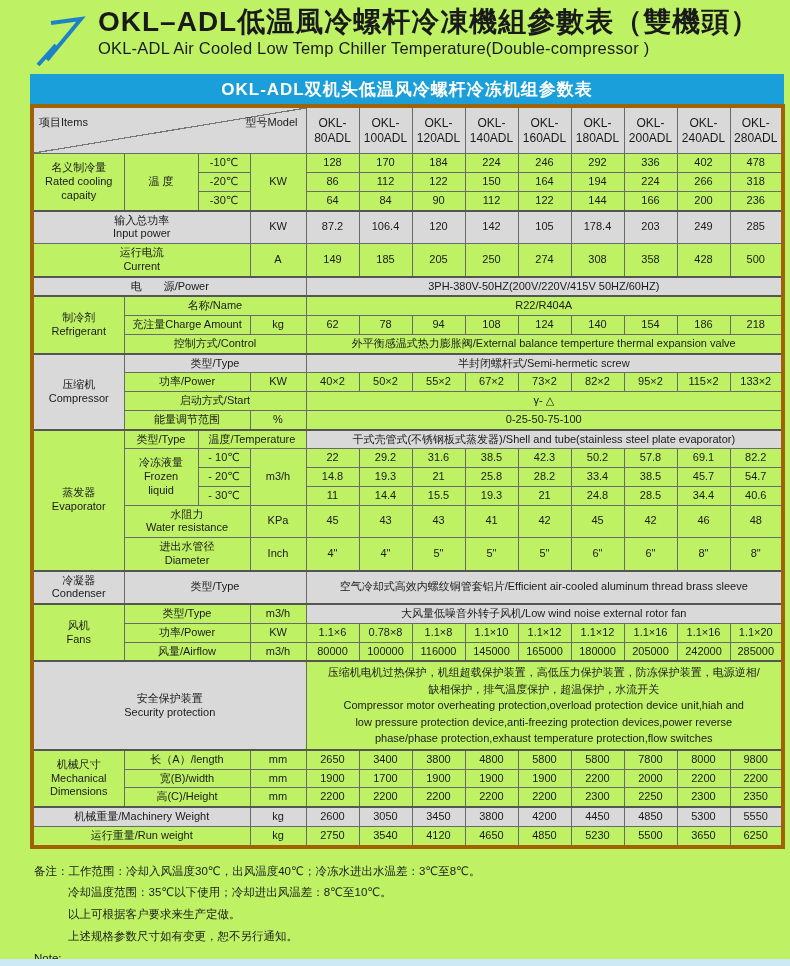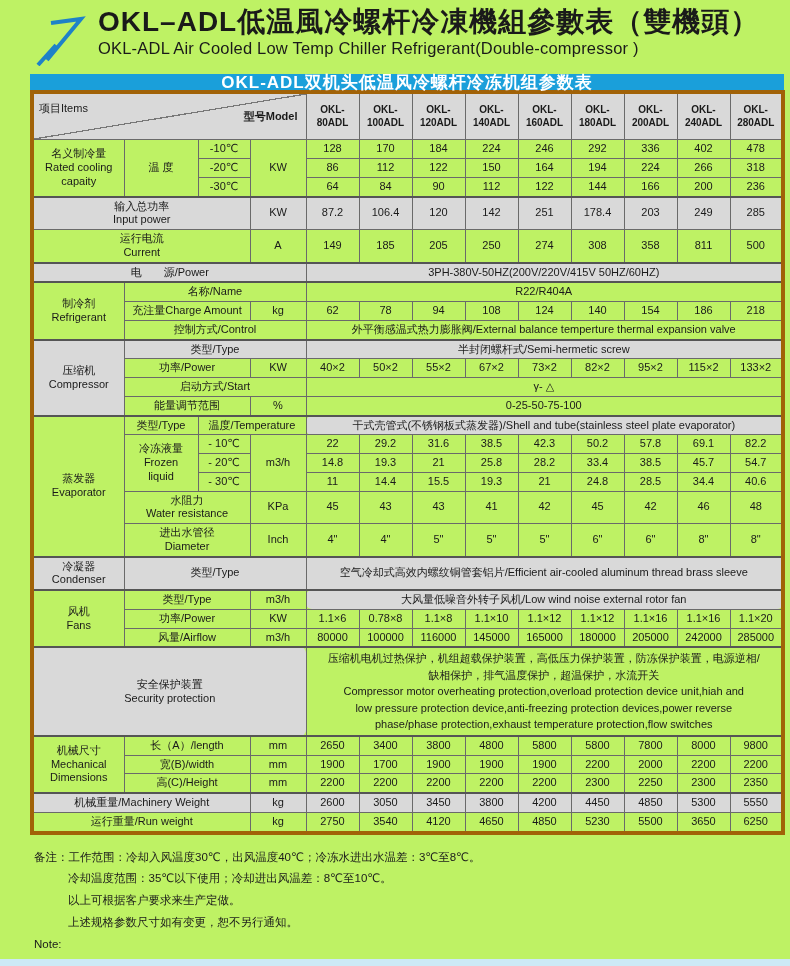--- a/index.html
+++ b/index.html
@@ -13,21 +13,21 @@
     padding-left:12px;
   }
   
   .hdr{display:flex;align-items:flex-start;padding:6px 0 0 22px;}
   .logo{width:60px;height:56px;flex:0 0 auto;margin-top:4px;}
   .titles{margin-left:4px;}
   .title-zh{font-size:28px;font-weight:bold;letter-spacing:1px;line-height:1.15;}
   .title-en{font-size:16.5px;letter-spacing:0.2px;margin-top:1px;}
   
   .band{
-    margin:8px auto 0 18px;width:754px;height:16px;
+    margin:8px auto 0 18px;width:754px;height:30px;
     background:#1a9fda;color:#ffffff;
     font-size:17px;font-weight:bold;
     display:flex;align-items:center;justify-content:center;
     letter-spacing:1px;
   }
   
   table.spec{
     margin-left:18px;width:754px;
     border-collapse:collapse;table-layout:fixed;
     font-size:11px;line-height:1.25;
@@ -46,42 +46,42 @@
   tr.sect td{border-top:2px solid #555;}
   th.corner{
     position:relative;height:32px;
     background:#d9d9d9;
     background-image:linear-gradient(to bottom right,
       transparent calc(50% - 0.6px), #777 calc(50% - 0.6px),
       #777 calc(50% + 0.6px), transparent calc(50% + 0.6px));
     font-weight:normal;
   }
   th.corner .c-items{position:absolute;left:5px;top:8px;}
-  th.corner .c-model{position:absolute;right:8px;bottom:16px;font-weight:bold;}
-  thead th.model{background:#d9d9d9;font-weight:bold;font-size:10px;}
+  th.corner .c-model{position:absolute;right:8px;bottom:24px;}
+  thead th.model{background:#d9d9d9;font-weight:normal;font-size:12px;}
   
   .notes{margin:12px 0 0 22px;font-size:11.5px;line-height:1.9;}
   .note-line{white-space:pre-wrap;}
   .note-line.ind{padding-left:34px;}
   
   .strip{position:absolute;left:0;bottom:0;width:100%;height:7px;background:#cde9f6;}
 </style>
 </head>
 <body>
 
 <div class="page">
 
   <div class="hdr">
     <svg class="logo" viewBox="0 0 60 56">
       <path d="M17 13 L47 9 L13 50" fill="none" stroke="#1e82c8" stroke-width="4" stroke-linejoin="miter"></path>
       <path d="M4 55 L22 35" fill="none" stroke="#1e82c8" stroke-width="4"></path>
     </svg>
     <div class="titles">
       <div class="title-zh">OKL–ADL低温風冷螺杆冷凍機組參數表（雙機頭）</div>
-      <div class="title-en">OKL-ADL Air Cooled Low Temp Chiller Refrigerant(Double-compressor )</div>
+      <div class="title-en">OKL-ADL Air Cooled Low Temp Chiller Temperature(Double-compressor )</div>
     </div>
   </div>
 
   <div class="band">OKL-ADL双机头低温风冷螺杆冷冻机组参数表</div>
 
   <table class="spec">
     <colgroup>
       <col style="width:92px">
         <col style="width:74px">
         <col style="width:52px">
@@ -165,38 +165,38 @@
           <td>236</td>
         </tr>
         <tr class="gray sect">
           <td colspan="3" class="">输入总功率
 Input power</td>
           <td class="">KW</td>
           <td>87.2</td>
           <td>106.4</td>
           <td>120</td>
           <td>142</td>
-          <td>251</td>
+          <td>105</td>
           <td>178.4</td>
           <td>203</td>
           <td>249</td>
           <td>285</td>
         </tr>
         <tr class="">
           <td colspan="3" class="">运行电流
 Current</td>
           <td class="">A</td>
           <td>149</td>
           <td>185</td>
           <td>205</td>
           <td>250</td>
           <td>274</td>
           <td>308</td>
           <td>358</td>
-          <td>811</td>
+          <td>428</td>
           <td>500</td>
         </tr>
         <tr class="gray sect">
           <td colspan="4" class="">电　　源/Power</td>
           <td colspan="9" class="">3PH-380V-50HZ(200V/220V/415V  50HZ/60HZ)</td>
         </tr>
         <tr class="sect">
           <td rowspan="3" class="">制冷剂
 Refrigerant</td>
           <td colspan="3" class="">名称/Name</td>

